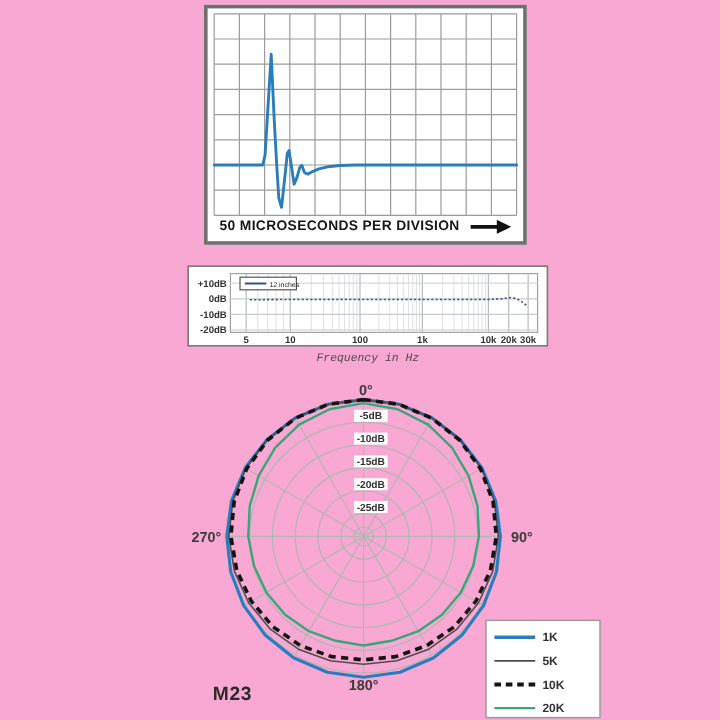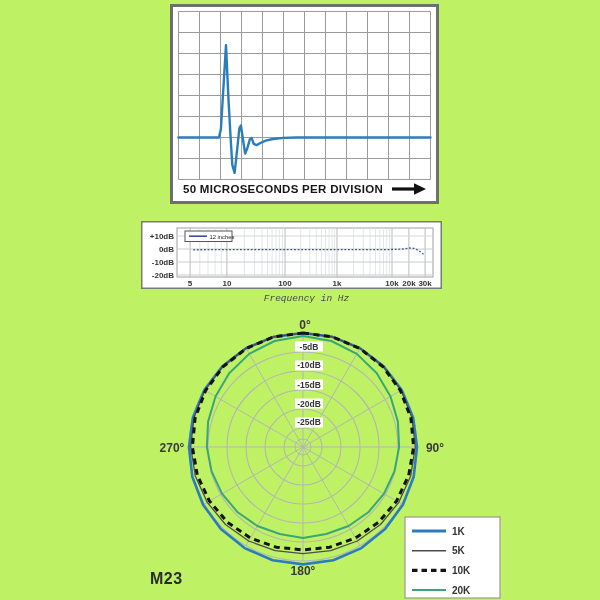--- a/index.html
+++ b/index.html
@@ -1,31 +1,31 @@
 <!DOCTYPE html>
 <html><head>
 <meta charset="utf-8">
 <style>
   html,body{margin:0;padding:0;background:#ffffff;}
-  #canvas{position:relative;width:600px;height:600px;background:#bef264;overflow:hidden;
+  #canvas{position:relative;width:600px;height:600px;background:#f9a8d4;overflow:hidden;
           font-family:"Liberation Sans",sans-serif;}
   svg text{font-family:"Liberation Sans",sans-serif;}
   .abs{position:absolute;}
   
   #scope-frame{left:170px;top:4px;width:263px;height:194px;border:3px solid #6f6f6f;background:#fff;}
   #scope-caption{left:0;top:172px;width:263px;height:20px;display:flex;align-items:center;
                  justify-content:center;gap:9px;}
   #scope-caption span{font-size:11.5px;font-weight:700;letter-spacing:.3px;color:#161616;white-space:nowrap;}
   
-  #freq-wrap{left:141px;top:221px;width:268px;height:68px;}
+  #freq-wrap{left:156px;top:221px;width:268px;height:68px;}
   #freq-xlabel{left:156px;top:293px;width:301px;text-align:center;font-style:italic;
                font-size:9.5px;color:#4a4a4a;font-family:Liberation Mono, monospace;}
   
   #polar-wrap{left:150px;top:315px;width:360px;height:285px;}
-  #model-label{left:150px;top:570px;width:60px;text-align:left;font-size:16px;font-weight:700;
+  #model-label{left:150px;top:570px;width:60px;text-align:right;font-size:16px;font-weight:700;
                letter-spacing:.5px;color:#2b2b2b;}
 </style>
 </head>
 <body>
 
 <div id="canvas">
 
   <div id="scope-frame" class="abs">
     <svg id="scope-svg" class="abs" style="left:0;top:0" width="263" height="176">
         <line x1="5.5" y1="4.5" x2="5.5" y2="172.5" stroke="#9b9b9b" stroke-width="1"></line>

